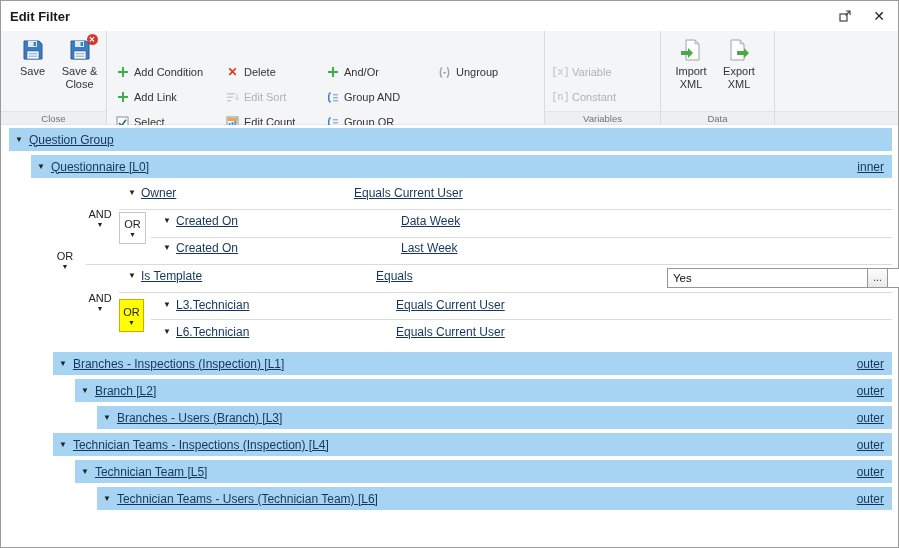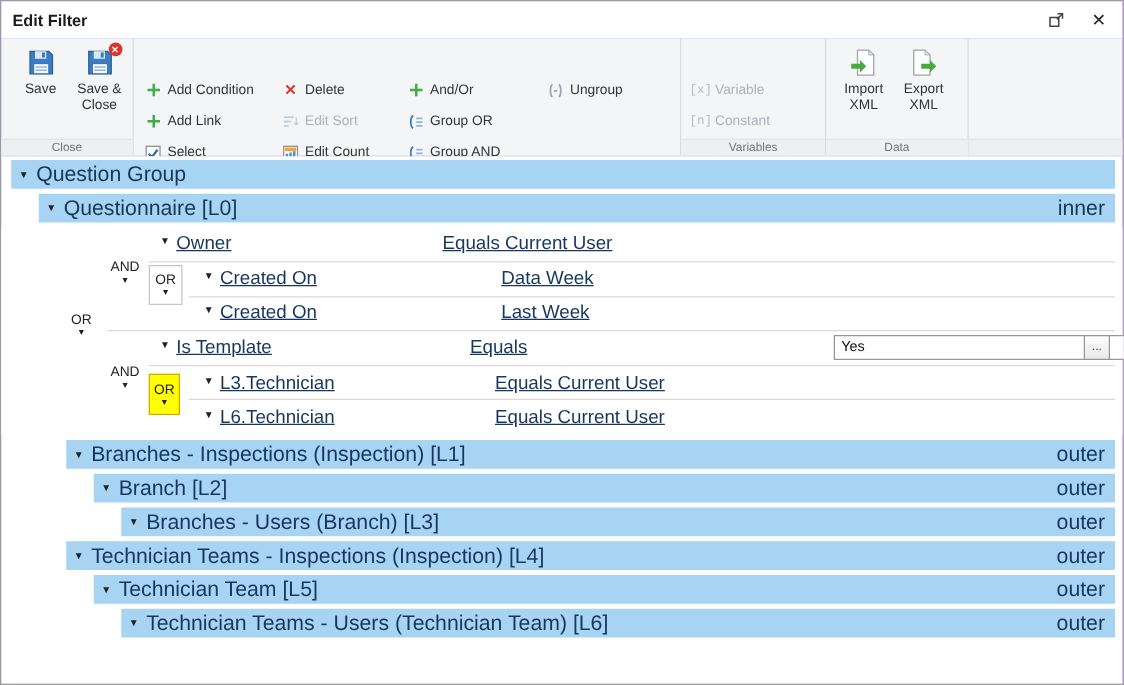--- a/index.html
+++ b/index.html
@@ -1,18 +1,18 @@
 <!DOCTYPE html>
 <html><head>
 <meta charset="utf-8">
 <style>
   * { box-sizing: border-box; margin: 0; padding: 0; }
   html,body { width:899px; height:548px; overflow:hidden; }
   body { font-family:"Liberation Sans", sans-serif; background:#fff; }
-  .dialog { width:899px; height:548px; border:1px solid #9b9b9b; background:#8b5cf6; display:flex; flex-direction:column; }
+  .dialog { width:899px; height:548px; border:1px solid #9b9b9b; background:#ec4899; display:flex; flex-direction:column; }
 
   
   .titlebar { height:30px; background:#ffffff; display:flex; align-items:center; padding:0 10px 0 9px; flex:0 0 auto; }
   .title { font-size:13px; font-weight:bold; color:#1a1a1a; }
   .tb-icons { margin-left:auto; display:flex; align-items:center; gap:16px; }
   .tb-btn { width:18px; height:18px; display:flex; align-items:center; justify-content:center; color:#333; }
   .close-glyph { font-size:14px; color:#222; }
 
   
   .ribbon { height:94px; background:#f4f5f6; border-bottom:1px solid #e3e5e8; display:flex; flex:0 0 auto; }
@@ -30,26 +30,26 @@
   .small-btn.disabled { color:#aab3bb; }
   .sicon { width:13px; height:13px; display:inline-flex; align-items:center; justify-content:center; flex:0 0 auto; }
   .red-x { color:#d23b2f; font-weight:bold; font-size:12px; line-height:12px; }
   .var-glyph { font-size:10px; color:#b3bcc6; font-family:"Liberation Mono", monospace; }
 
   
   .tree { flex:1; background:#fff; padding-top:3px; position:relative; }
   .brow { height:23px; background:#a7d4f2; display:flex; align-items:center; padding:0 8px 0 6px; margin-bottom:4px; margin-right:6px; }
   .tri { font-size:8px; color:#222; line-height:1; }
   .brow .tri { margin-right:6px; }
-  .tlink { color:#17365d; font-size:17px; cursor:pointer; }
+  .tlink { color:#17365d; text-decoration:underline; font-size:12px; cursor:pointer; }
   .tlink.right { margin-left:auto; }
 
   .cond-area { position:relative; height:166px; margin-bottom:4px; background:#fff; }
   .abs { position:absolute; }
-  .clink { color:#17365d; text-decoration:underline; font-size:15px; cursor:pointer; white-space:nowrap; }
+  .clink { color:#17365d; text-decoration:underline; font-size:12px; cursor:pointer; white-space:nowrap; }
   .hline { position:absolute; right:6px; height:1px; background:#dadada; }
   .opblock { position:absolute; display:flex; flex-direction:column; align-items:center; font-size:11px; color:#222; cursor:pointer; }
   .opblock .tri { font-size:7px; margin-top:1px; }
   .opbox { border:1px solid #c6c6c6; background:#fff; justify-content:center; }
   .opbox.yellow { background:#ffff00; border:1px solid #d9a800; }
   .val-input { position:absolute; height:20px; border:1px solid #969696; font-size:11.5px; padding:0 5px; font-family:"Liberation Sans", sans-serif; color:#111; }
   .ellipsis-btn { position:absolute; height:20px; border:1px solid #969696; background:linear-gradient(#fdfdfd,#e9e9e9); font-size:10px; text-align:center; line-height:17px; color:#333; cursor:pointer; }
 </style>
 </head>
 <body>
@@ -175,32 +175,32 @@
           </div>
           <div class="small-btn">
             <span class="sicon">
                 <svg width="13" height="13" viewBox="0 0 13 13">
                   <path d="M4.5 1.5C2 3 2 10 4.5 11.5" fill="none" stroke="#3b7dc4" stroke-width="1.4"></path>
                   <rect x="7" y="3" width="5" height="1.4" fill="#8fb4d9"></rect>
                   <rect x="7" y="6" width="5" height="1.4" fill="#8fb4d9"></rect>
                   <rect x="7" y="9" width="5" height="1.4" fill="#8fb4d9"></rect>
                 </svg>
               </span>
-            <span>Group OR</span>
+            <span>Group AND</span>
           </div>
           <div class="small-btn">
             <span class="sicon">
                 <svg width="13" height="13" viewBox="0 0 13 13">
                   <path d="M4.5 1.5C2 3 2 10 4.5 11.5" fill="none" stroke="#3b7dc4" stroke-width="1.4"></path>
                   <rect x="7" y="3" width="5" height="1.4" fill="#8fb4d9"></rect>
                   <rect x="7" y="6" width="5" height="1.4" fill="#8fb4d9"></rect>
                   <rect x="7" y="9" width="5" height="1.4" fill="#8fb4d9"></rect>
                 </svg>
               </span>
-            <span>Group AND</span>
+            <span>Group OR</span>
           </div>
         </div>
         <div class="bcol" style="width:108px">
           <div class="small-btn">
             <span class="sicon">
                 <svg width="13" height="13" viewBox="0 0 13 13">
                   <path d="M4 1.5C1.8 3 1.8 10 4 11.5" fill="none" stroke="#9aa4ad" stroke-width="1.4"></path>
                   <path d="M9 1.5C11.2 3 11.2 10 9 11.5" fill="none" stroke="#9aa4ad" stroke-width="1.4"></path>
                   <rect x="5.2" y="6" width="2.6" height="1.4" fill="#9aa4ad"></rect>
                 </svg>

